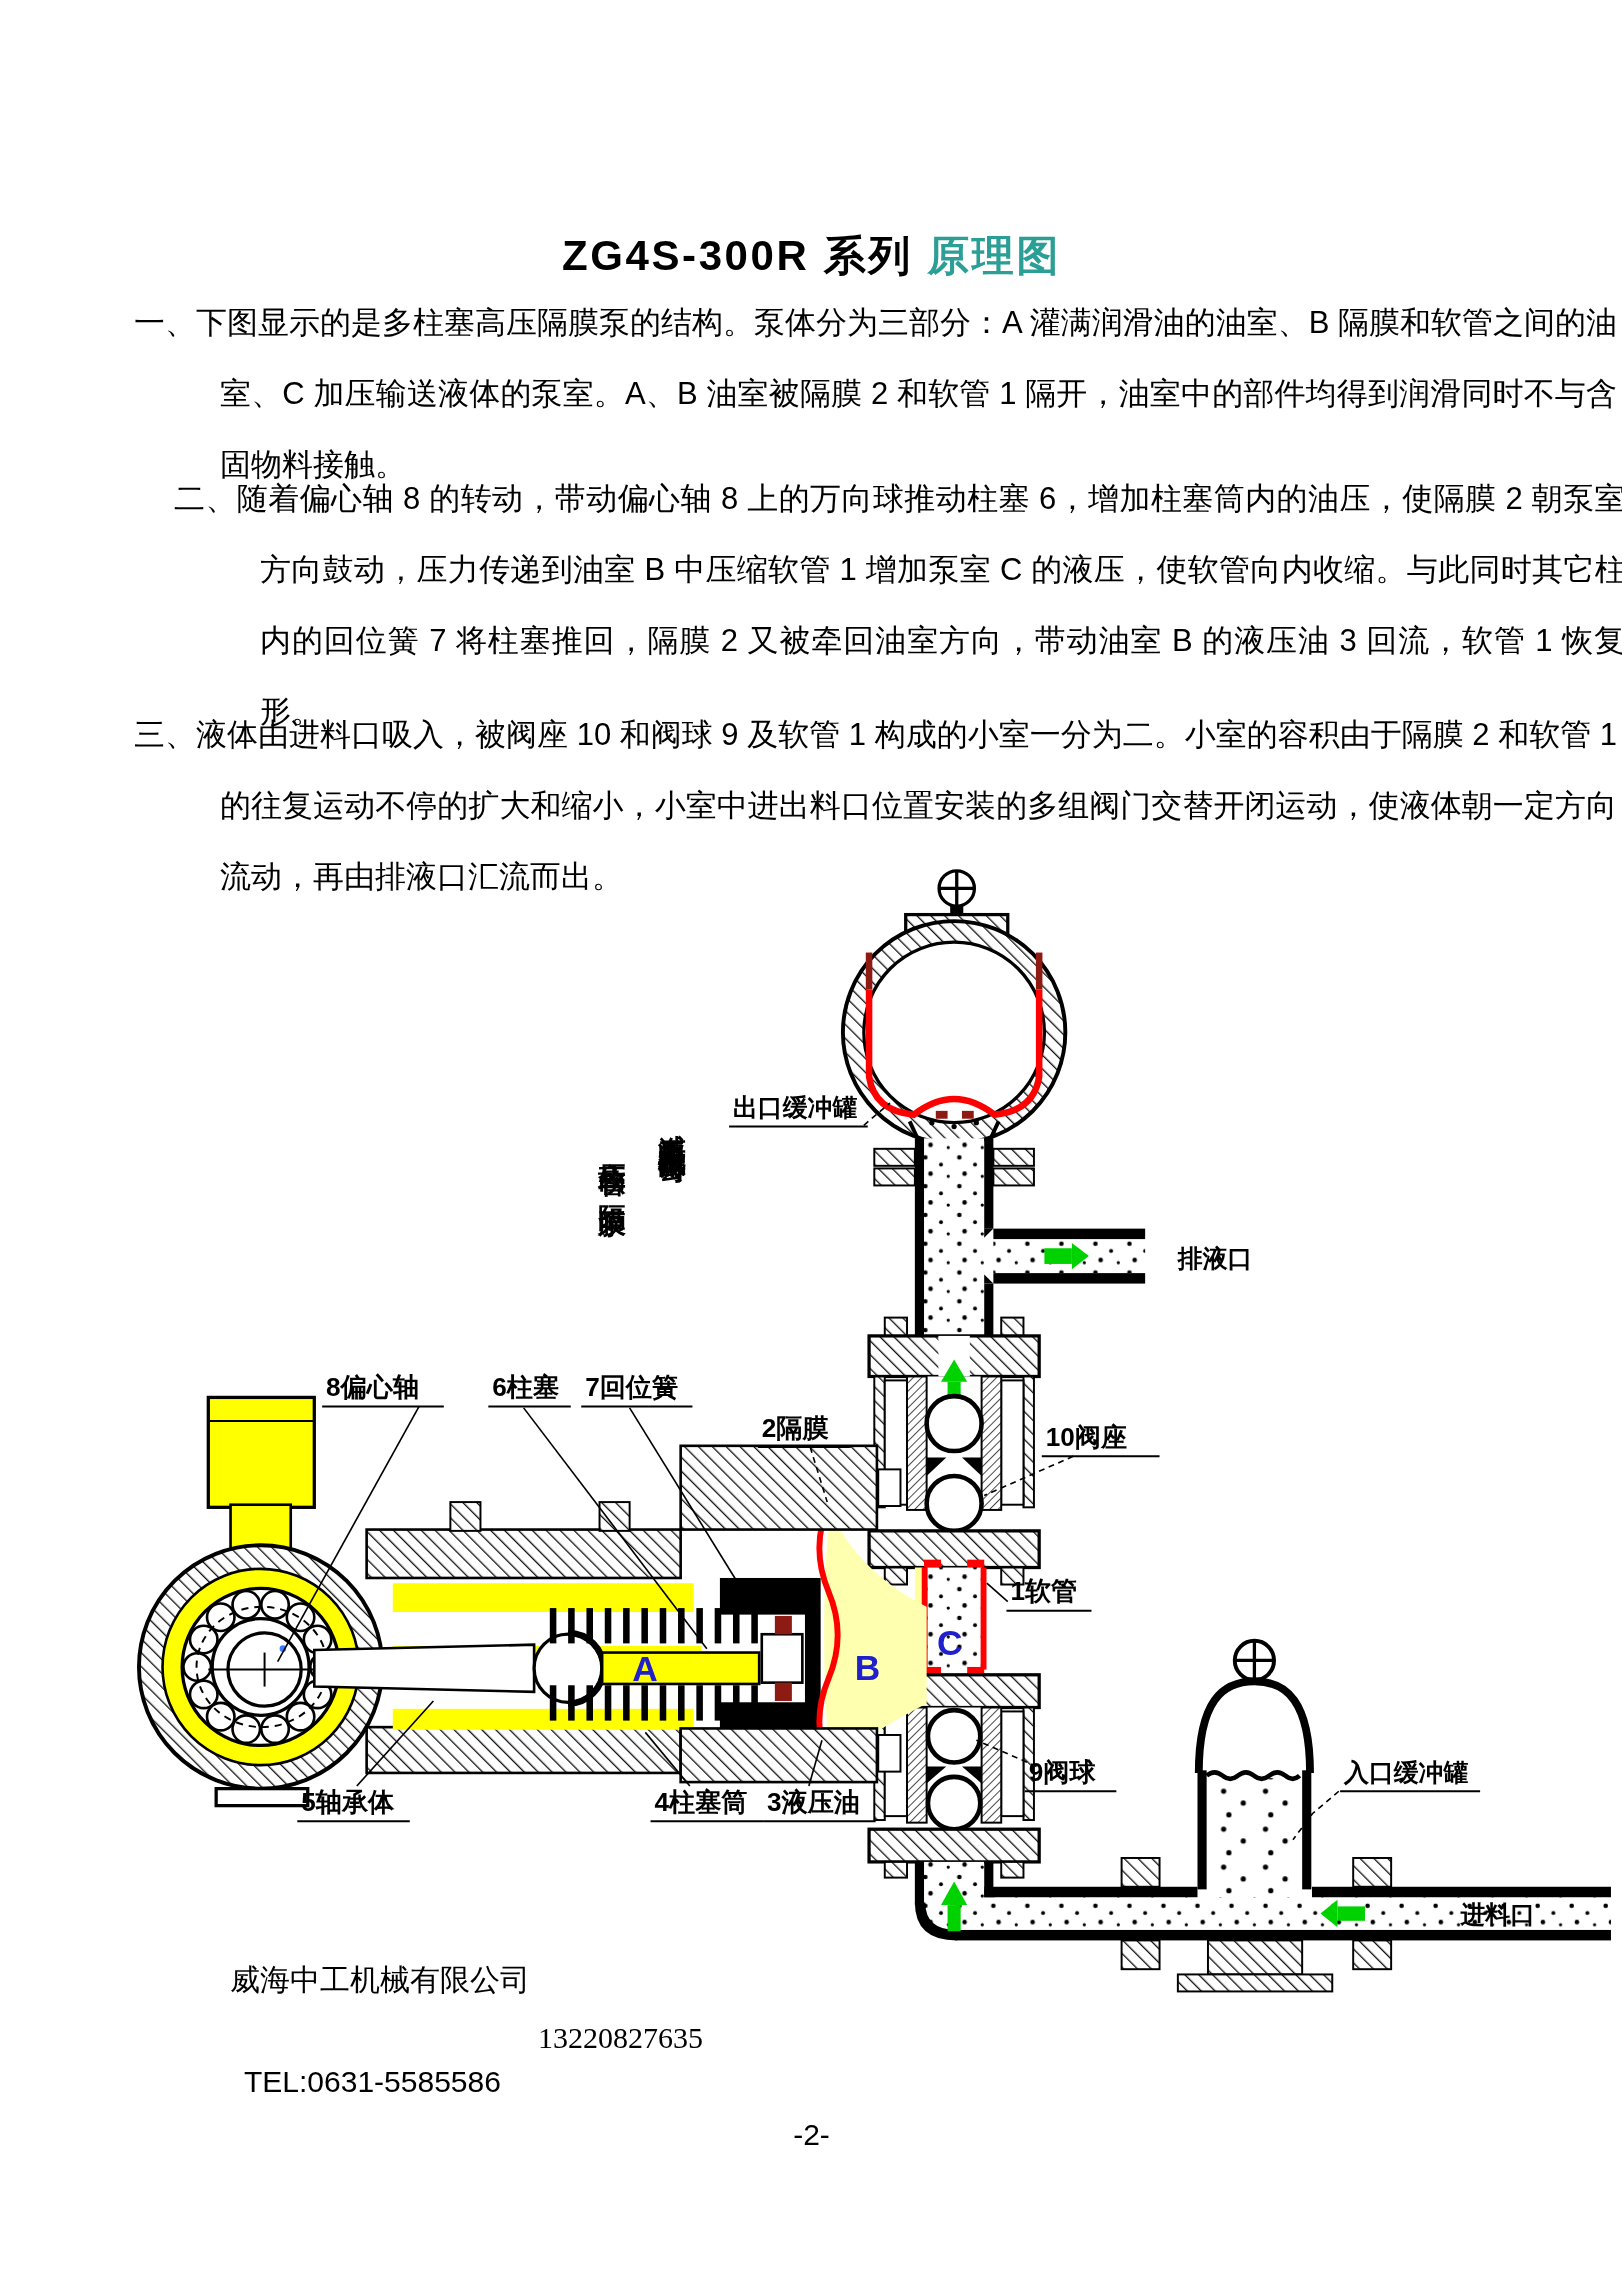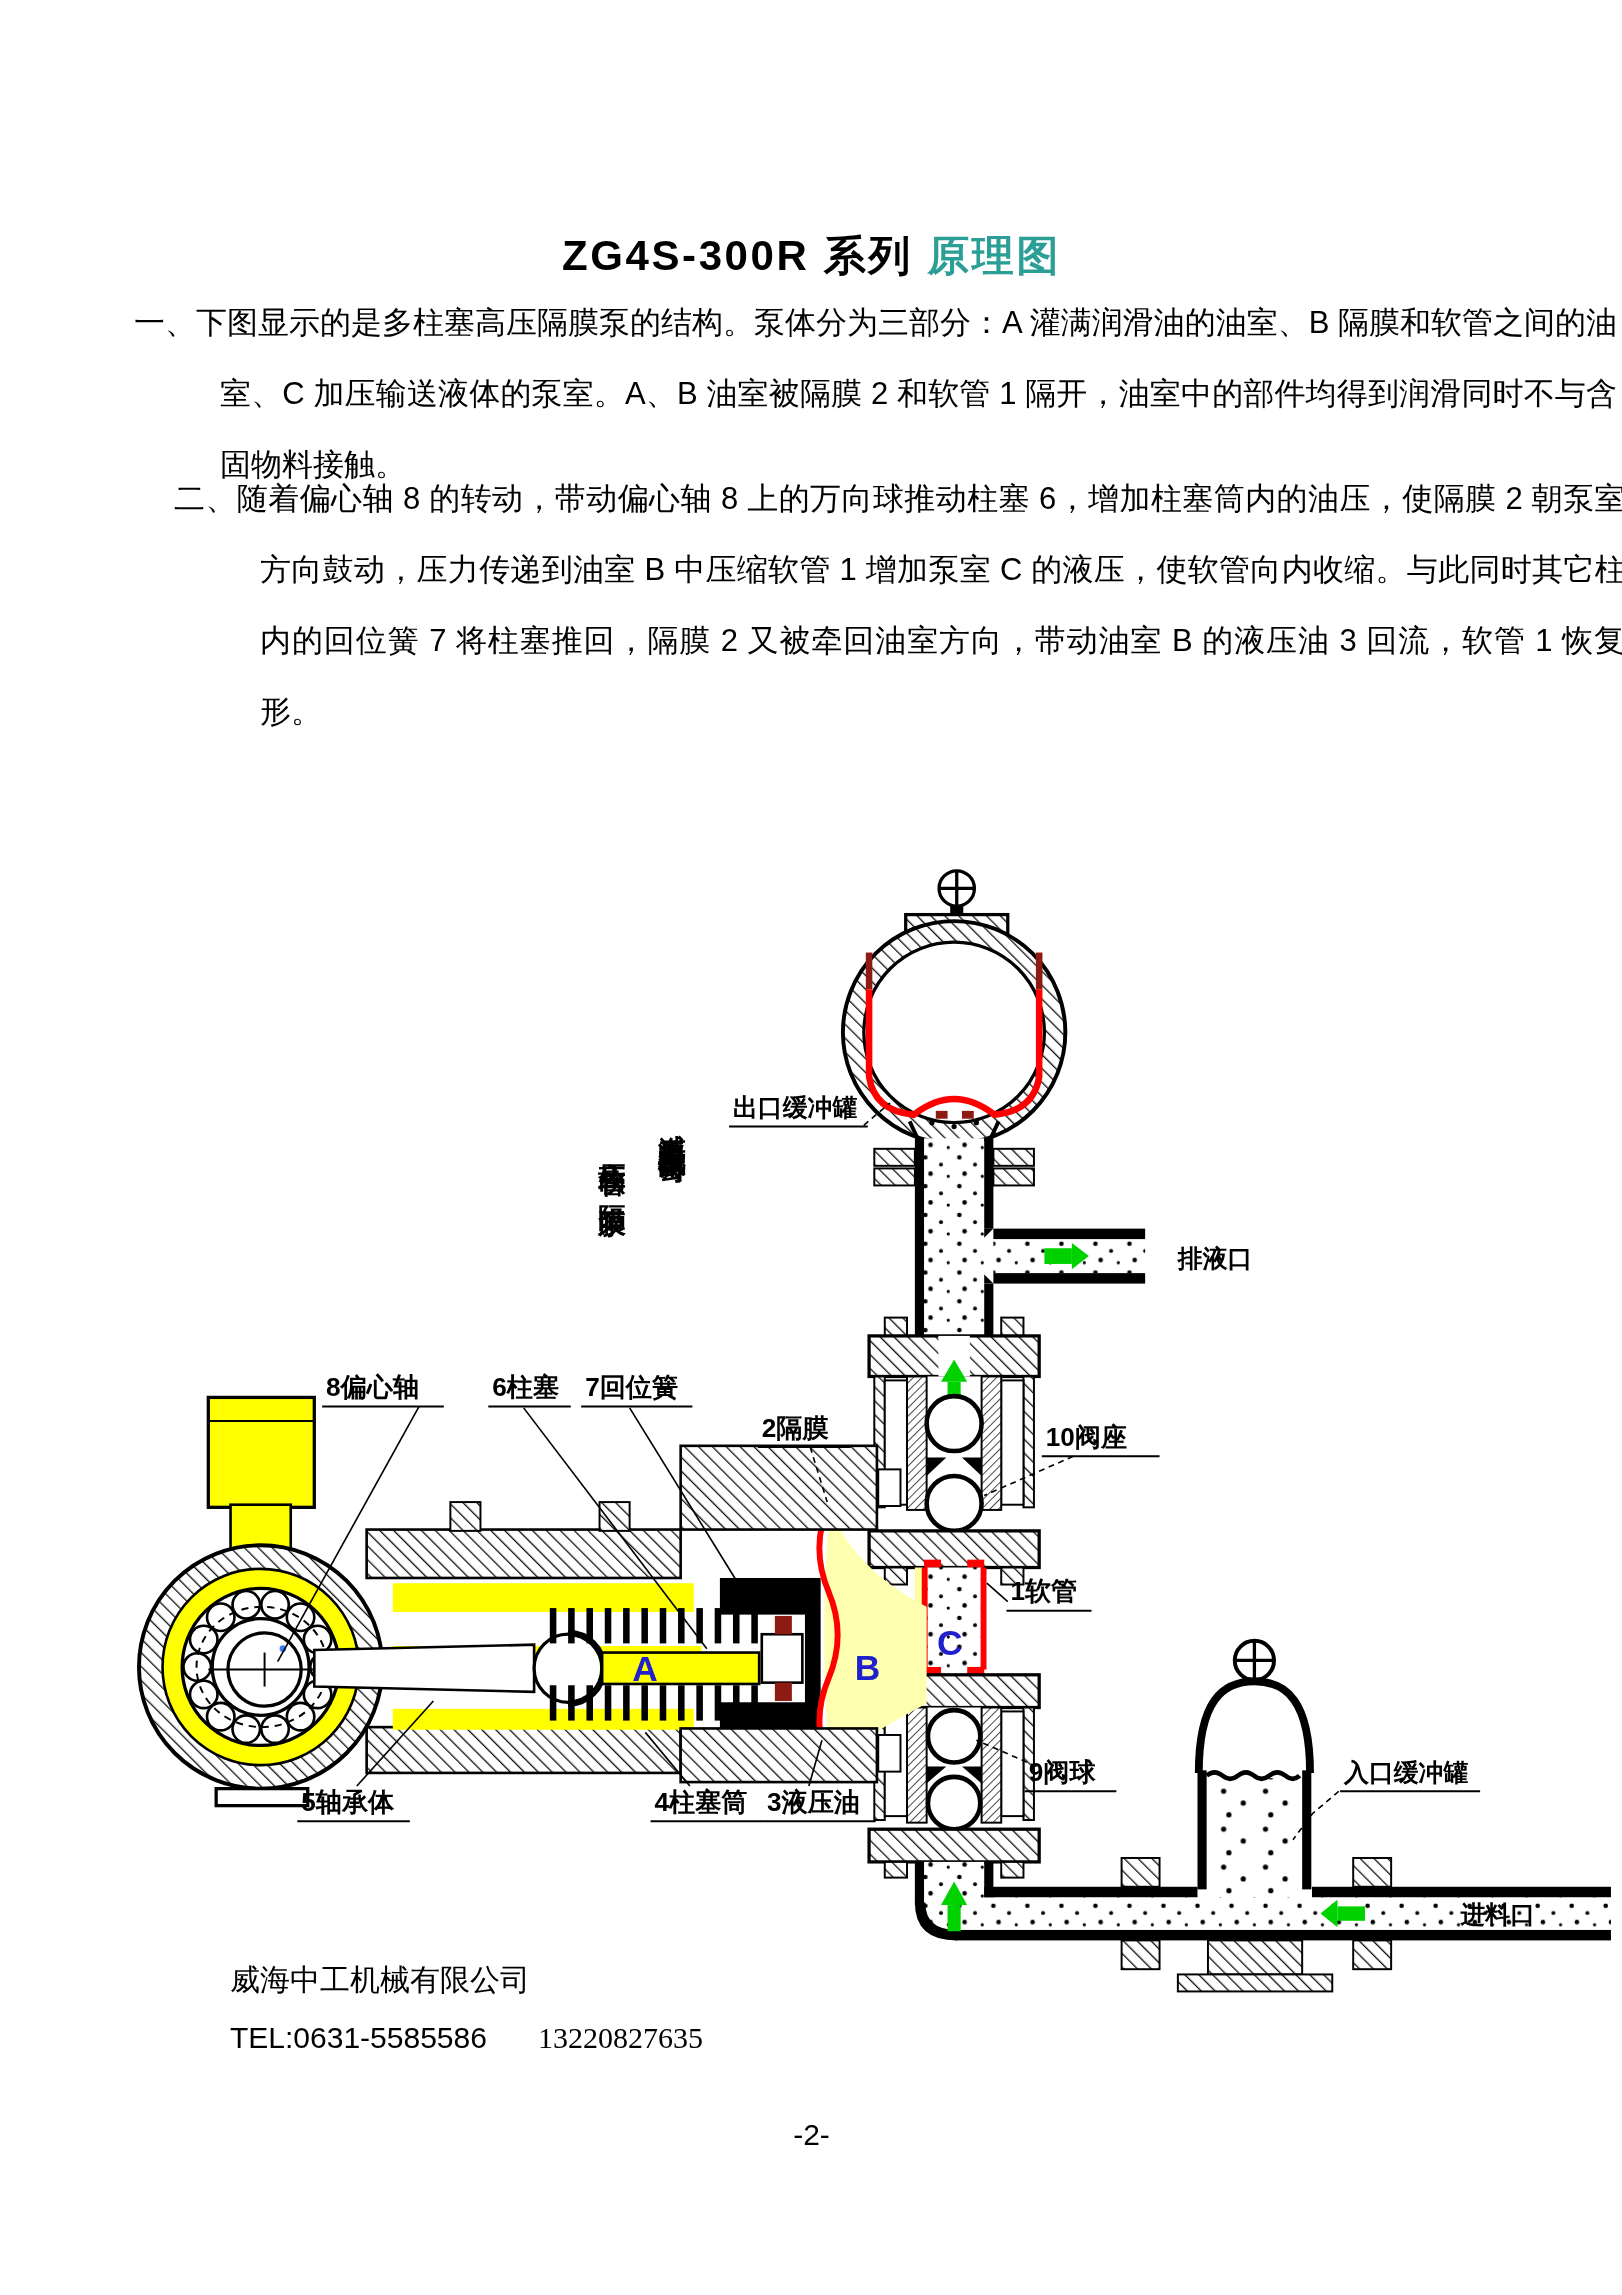--- a/index.html
+++ b/index.html
@@ -10,40 +10,41 @@
   .title .teal{color:#2b9e96;}
   .para{position:absolute;left:134px;width:1397px;font-size:31px;line-height:71px;
         text-align:justify;padding-left:86px;text-indent:-86px;}
   #para-1{top:287px;} #para-2{top:463px;margin-left:40px;} #para-3{top:699px;}
   .vt{position:absolute;writing-mode:vertical-rl;text-orientation:upright;
       font-size:27.5px;font-weight:700;letter-spacing:2.6px;white-space:nowrap;}
   #vt-company{left:654px;top:1112px;}
   #vt-product{left:594px;top:1140px;}
   .footer-company{position:absolute;left:230px;top:1960px;font-size:30px;}
   .ft{position:absolute;top:2021px;font-size:30px;white-space:nowrap;}
-  #ft-tel{left:230px;} #ft-mobile{left:538px;font-family:Liberation Serif, serif;} #ft-site{left:830px;}
+  #ft-tel{left:244px;margin-top:44px;} #ft-mobile{left:538px;font-family:Liberation Serif, serif;} #ft-site{left:830px;}
   .pagenum{position:absolute;left:0;top:2118px;width:100%;text-align:center;font-size:30px;}
   svg{position:absolute;left:0;top:0;}
   .lbl{font:700 40px "Liberation Sans","DejaVu Sans",sans-serif;fill:#000;}
   .sml{font:700 38px "Liberation Sans","DejaVu Sans",sans-serif;fill:#000;}
   .abc{font:700 54px "Liberation Sans","DejaVu Sans",sans-serif;fill:#2020cc;}
 </style>
 </head>
 <body>
 
 <div class="page">
 
   <div class="title">
     <span>ZG4S-300R 系列</span>
     <span> </span>
     <span class="teal">原理图</span>
   </div>
 
   <div class="para" id="para-1"><span>一、</span><span>下图显示的是多柱塞高压隔膜泵的结构。泵体分为三部分：A 灌满润滑油的油室、B 隔膜和软管之间的油室、C 加压输送液体的泵室。A、B 油室被隔膜 2 和软管 1 隔开，油室中的部件均得到润滑同时不与含固物料接触。</span></div>
   <div class="para" id="para-2"><span>二、</span><span>随着偏心轴 8 的转动，带动偏心轴 8 上的万向球推动柱塞 6，增加柱塞筒内的油压，使隔膜 2 朝泵室的方向鼓动，压力传递到油室 B 中压缩软管 1 增加泵室 C 的液压，使软管向内收缩。与此同时其它柱塞内的回位簧 7 将柱塞推回，隔膜 2 又被牵回油室方向，带动油室 B 的液压油 3 回流，软管 1 恢复原形。</span></div>
+  <div class="para" id="para-3"><span>三、</span><span>液体由进料口吸入，被阀座 10 和阀球 9 及软管 1 构成的小室一分为二。小室的容积由于隔膜 2 和软管 1 的往复运动不停的扩大和缩小，小室中进出料口位置安装的多组阀门交替开闭运动，使液体朝一定方向流动，再由排液口汇流而出。</span></div>
 
   <svg width="1623" height="2295" viewBox="0 0 2480 3508">
     <defs>
       <pattern id="h" patternUnits="userSpaceOnUse" width="15" height="15" patternTransform="rotate(-45)">
         <rect width="15" height="15" fill="#ffffff"></rect>
         <line x1="0" y1="0" x2="0" y2="15" stroke="#111" stroke-width="4"></line>
       </pattern>
       <pattern id="hd" patternUnits="userSpaceOnUse" width="9" height="9" patternTransform="rotate(45)">
         <rect width="9" height="9" fill="#ffffff"></rect>
         <line x1="0" y1="0" x2="0" y2="9" stroke="#222" stroke-width="2.5"></line>

